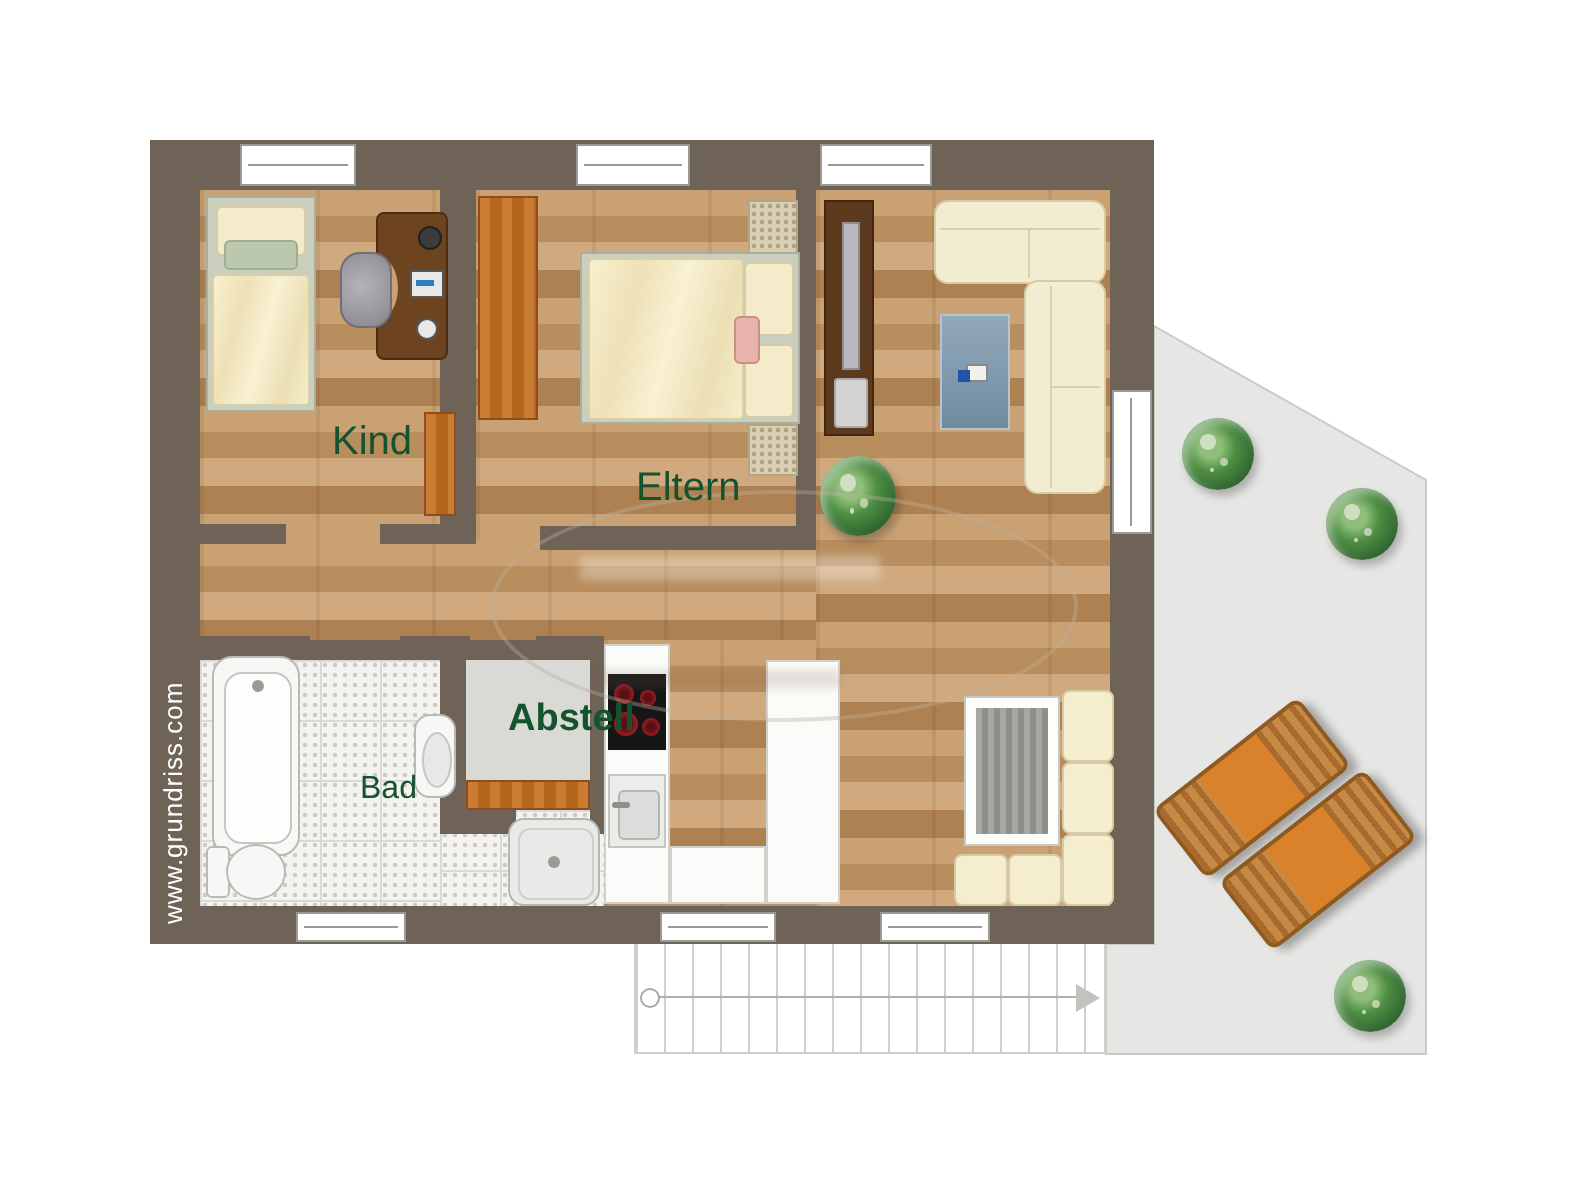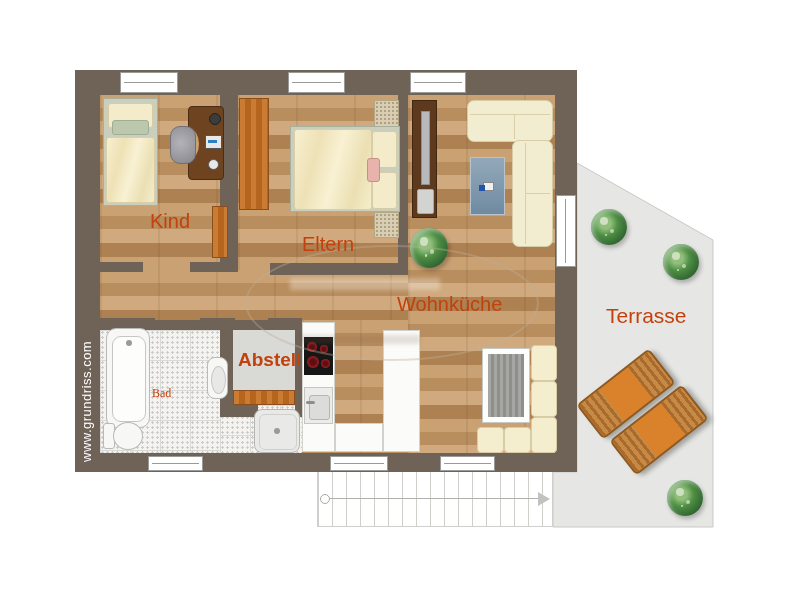--- a/index.html
+++ b/index.html
@@ -21,21 +21,21 @@
   .winv .bar{left:45%;right:auto;top:3px;bottom:3px;width:1px;height:auto;}
   .cushion{background:#f4eecf;border:1px solid #d6cda6;border-radius:4px;box-sizing:border-box;}
   .counter{background:#fbfbf9;border:1px solid #d2d2cc;box-sizing:border-box;}
   .orange{background:repeating-linear-gradient(90deg,#c97c32 0 5px,#b5651d 5px 11px);
           border:1px solid #8d4d1c;box-sizing:border-box;}
   .plant{border-radius:50%;
     background:radial-gradient(circle at 40% 40%, #8fbf7a 0 18%, #4f8f44 40%, #2f6330 75%, #24512a 100%);
     box-shadow:inset 3px 3px 4px rgba(255,255,255,.45), 2px 3px 4px rgba(0,0,0,.25);}
   .plant:after{content:"";position:absolute;left:25%;top:22%;width:22%;height:22%;border-radius:50%;
     background:#dfe9d2;opacity:.8;box-shadow:8px 10px 0 -2px #cfdcc0, 2px 14px 0 -3px #e8eedd;}
-  .label{color:#c2410c;white-space:nowrap;}
+  .label{color:#14532d;white-space:nowrap;margin-left:16px;}
   .lounger{border:2px solid #8d5a22;border-radius:5px;box-sizing:border-box;overflow:hidden;
     background:#d9822b;box-shadow:3px 4px 5px rgba(0,0,0,.3);}
   .lounger .slat{position:absolute;top:0;bottom:0;width:30%;
     background:repeating-linear-gradient(90deg,#a96a2e 0 3px,#c68a44 3px 7px);}
   .duvet{background:linear-gradient(105deg,#f7efcf 0%,#eee1b6 28%,#f8f1d3 52%,#ebdfb3 78%,#f5eecb 100%);
     border:1px solid #d9cfa8;border-radius:3px;box-sizing:border-box;}
   .base{background:#c9cfbc;border:1px solid #a9af9c;box-sizing:border-box;}
   .pillow{border-radius:3px;box-sizing:border-box;}
   .nstand{background-color:#d9cdb2;background-image:radial-gradient(rgba(120,105,75,.45) 1px, transparent 1.2px);
     background-size:4px 4px;border:1px solid #b3a786;box-sizing:border-box;}
@@ -199,20 +199,18 @@
     <div class="slat" style="left:0;"></div>
       <div class="slat" style="right:0;"></div>
   </div>
 
   <div class="abs" style="left:245px;top:245px;width:290px;height:112px;border:2px solid rgba(190,175,155,.38);border-radius:50%;"></div>
   <div class="abs" style="left:290px;top:278px;width:150px;height:12px;background:rgba(255,255,255,.30);filter:blur(2px);"></div>
   <div class="abs" style="left:300px;top:335px;width:120px;height:9px;background:rgba(120,95,70,.18);filter:blur(2px);"></div>
 
   <div class="abs label" style="left:150px;top:210px;font-size:20px;">Kind</div>
   <div class="abs label" style="left:302px;top:233px;font-size:20px;">Eltern</div>
-  <div class="abs label" style="left:397px;top:293px;font-size:20px;">Wohnküche</div>
-  <div class="abs label" style="left:152px;top:386px;font-size:12px;font-family:Liberation Serif, serif;">Bad</div>
+  <div class="abs label" style="left:164px;top:386px;font-size:16px;">Bad</div>
   <div class="abs label" style="left:238px;top:349px;font-size:19px;font-weight:bold;">Abstell</div>
-  <div class="abs label" style="left:606px;top:304px;font-size:21px;">Terrasse</div>
 
   <div class="abs" style="left:79px;top:330px;height:132px;writing-mode:vertical-rl;transform:rotate(180deg);color:#ffffff;font-size:13px;letter-spacing:.5px;">www.grundriss.com</div>
 
 </div>
 
 </body></html>

